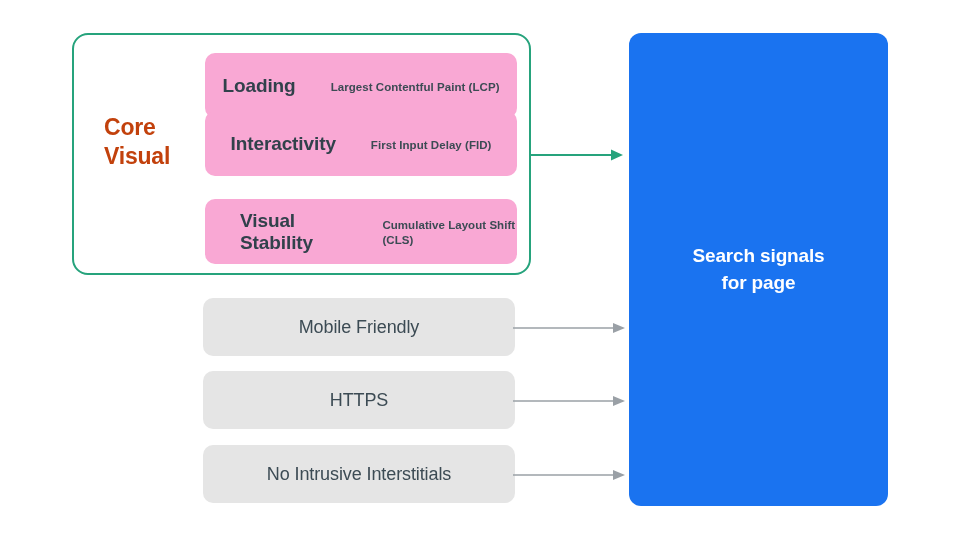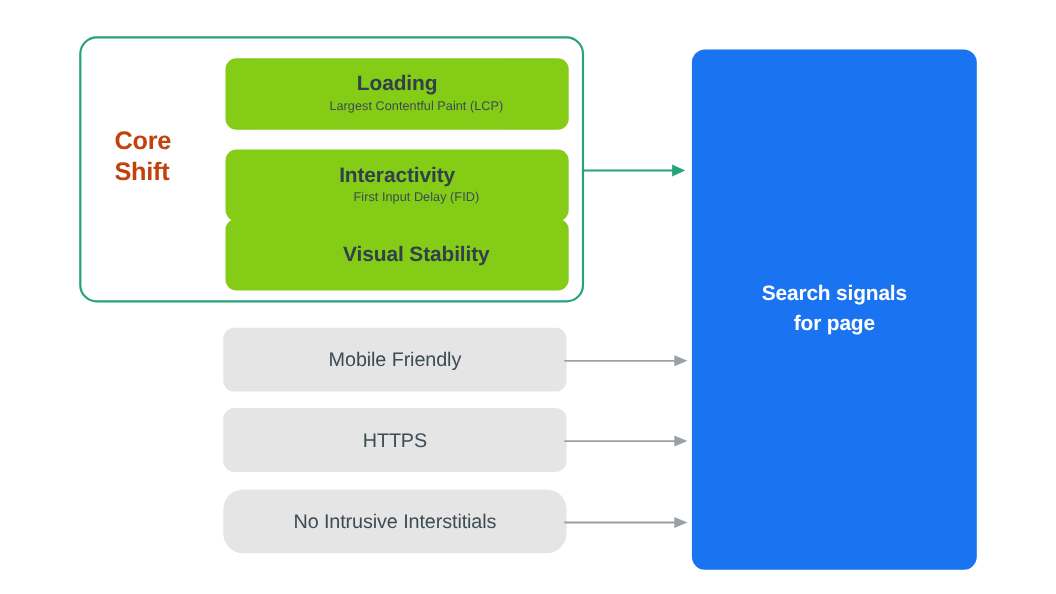--- a/index.html
+++ b/index.html
@@ -47,43 +47,43 @@
     letter-spacing: -0.2px;
   }
   .cwv-label span { display: block; }
 
   
   .metric-card {
     position: absolute;
     left: 131px;          
     width: 312px;         
     height: 65px;
-    background: #84cc16;
+    background: #f9a8d4;
     border-radius: 10px;
     display: flex;
-    flex-direction: column;
+    flex-direction: row;
     align-items: center;
     justify-content: center;
     box-sizing: border-box;
   }
   .metric-card.m1 { top: 18px; }   
-  .metric-card.m2 { top: 101px; align-items: center; }   
+  .metric-card.m2 { top: 76px; align-items: center; }   
   .metric-card.m3 { top: 164px; padding-left: 35px; }  
 
   .metric-title {
     color: #31414B;
     font-size: 19px;
     font-weight: bold;
     line-height: 1.15;
     letter-spacing: -0.1px;
   }
   .metric-sub {
     color: #3C4B54;
     font-size: 11.5px;
-    font-weight: normal;
+    font-weight: bold;
     line-height: 1.3;
     margin-top: 3px;
     letter-spacing: 0.05px;
     margin-left: 35px;
   }
 
   
   .gray-box {
     position: absolute;
     left: 203px;
@@ -91,21 +91,21 @@
     height: 58px;
     background: #E5E5E5;
     border-radius: 10px;
     display: flex;
     align-items: center;
     justify-content: center;
     box-sizing: border-box;
   }
   .gray-box.g1 { top: 298px; }
   .gray-box.g2 { top: 371px; justify-content: center; }
-  .gray-box.g3 { top: 445px; border-radius: 18px; }
+  .gray-box.g3 { top: 445px; }
   .gray-label {
     color: #3C4B54;
     font-size: 18px;
     font-weight: normal;
     letter-spacing: -0.1px;
   }
 
   
   .arrow {
     position: absolute;
@@ -124,21 +124,20 @@
     left: 629px;
     top: 33px;
     width: 259px;
     height: 473px;
     background: #1A73F0;
     border-radius: 12px;
     display: flex;
     align-items: center;
     justify-content: center;
     box-sizing: border-box;
-    margin-top: 12px;
   }
   .blue-text {
     color: #ffffff;
     font-size: 19px;
     font-weight: bold;
     text-align: center;
     line-height: 1.38;
     letter-spacing: -0.15px;
     padding: 0 18px;
   }
@@ -146,35 +145,36 @@
 </style>
 </head>
 <body>
 
 <div class="canvas">
 
   <div class="cwv-group">
 
     <div class="cwv-label">
       <span>Core</span>
-      <span>Shift</span>
+      <span>Visual</span>
     </div>
 
     <div class="metric-card m1">
       <div class="metric-title">Loading</div>
       <div class="metric-sub">Largest Contentful Paint (LCP)</div>
     </div>
 
     <div class="metric-card m2">
       <div class="metric-title">Interactivity</div>
       <div class="metric-sub">First Input Delay (FID)</div>
     </div>
 
     <div class="metric-card m3">
       <div class="metric-title">Visual Stability</div>
+      <div class="metric-sub">Cumulative Layout Shift (CLS)</div>
     </div>
 
   </div>
 
   <div class="arrow arrow-green">
     <svg width="96" height="18" viewBox="0 0 96 18" xmlns="http://www.w3.org/2000/svg">
       <line x1="0" y1="9" x2="83" y2="9" stroke="#26A37C" stroke-width="2"></line>
       <polygon points="82,3.5 94,9 82,14.5" fill="#26A37C"></polygon>
     </svg>
   </div>

